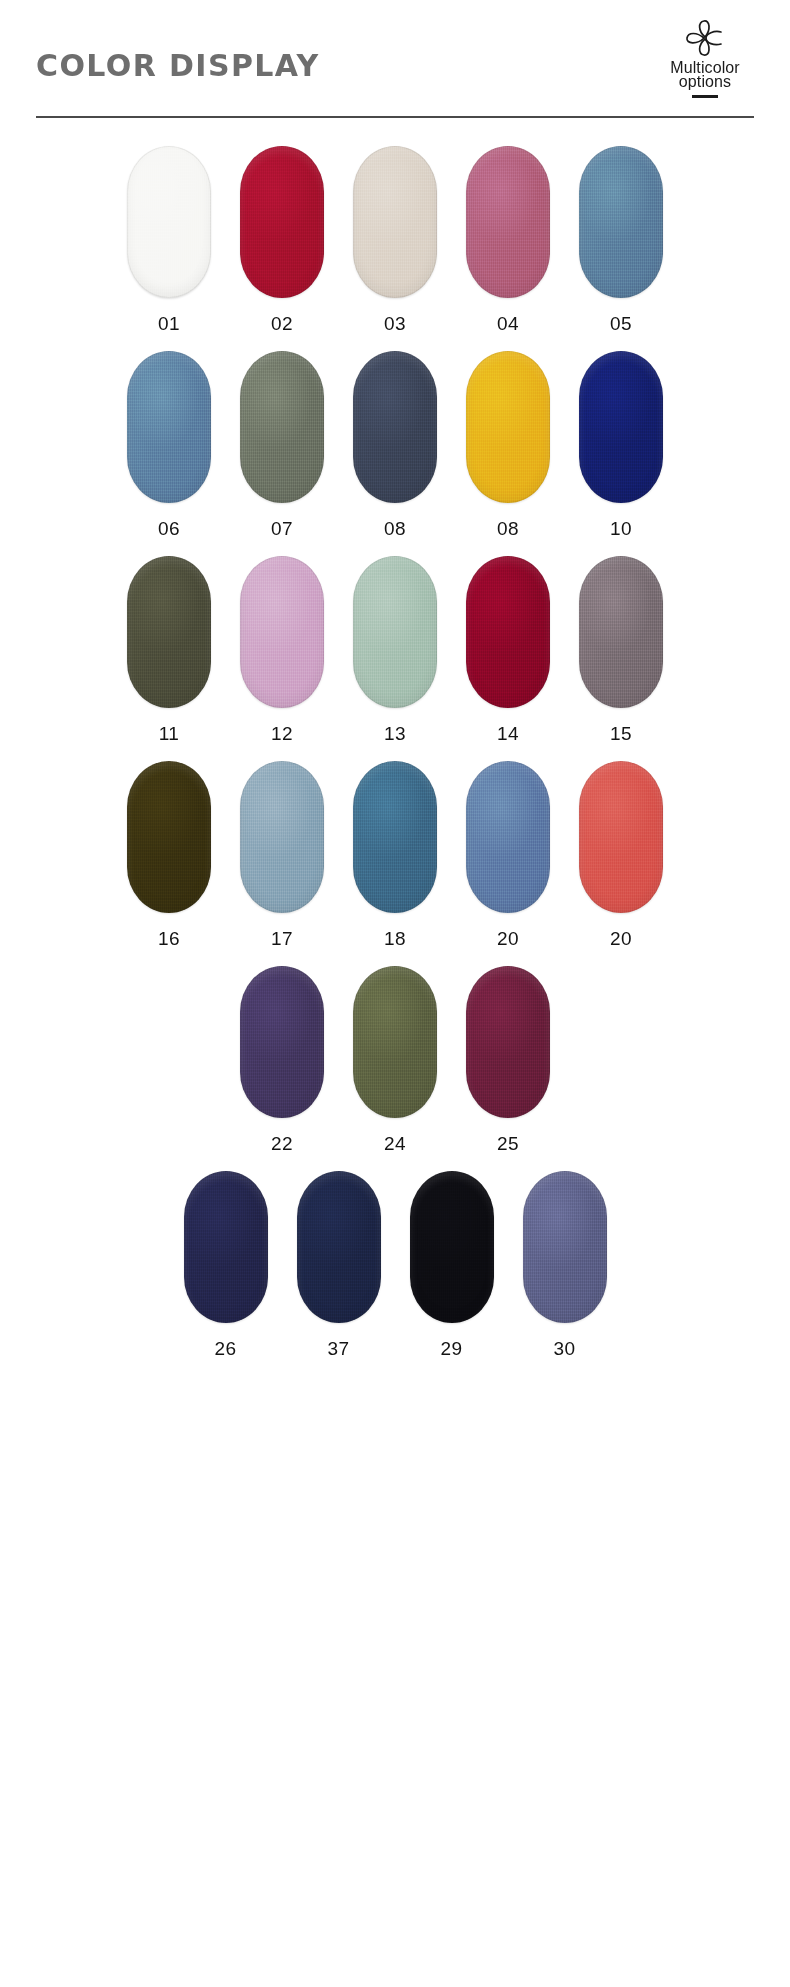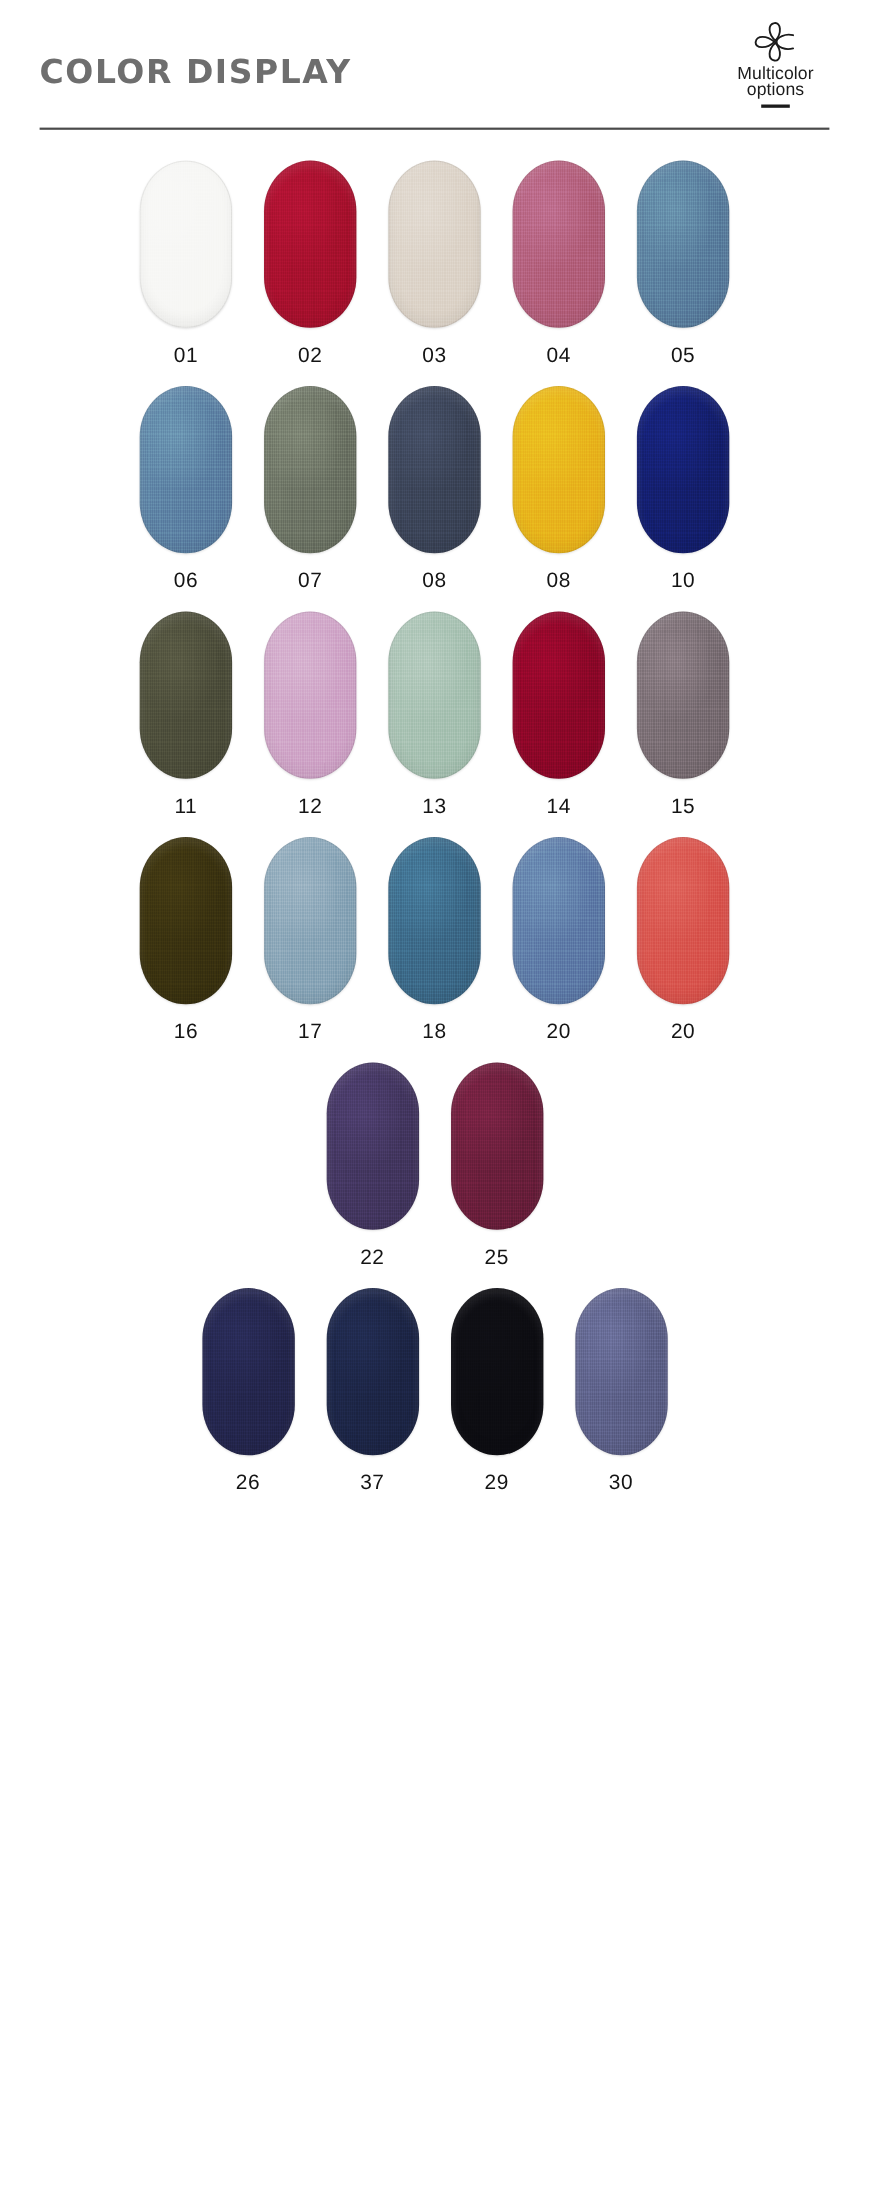--- a/index.html
+++ b/index.html
@@ -276,20 +276,24 @@
           <div class="swatch-chip" style="background: rgb(217, 86, 79);"></div>
           <div class="swatch-label">20</div>
         </div>
       </div>
       <div class="swatch-row">
         <div class="swatch-cell">
           <div class="swatch-chip" style="background: rgb(68, 55, 97);"></div>
           <div class="swatch-label">22</div>
         </div>
         <div class="swatch-cell">
+          <div class="swatch-chip" style="background: rgb(93, 99, 66);"></div>
+          <div class="swatch-label">24</div>
+        </div>
+        <div class="swatch-cell">
           <div class="swatch-chip" style="background: rgb(107, 31, 60);"></div>
           <div class="swatch-label">25</div>
         </div>
       </div>
       <div class="swatch-row">
         <div class="swatch-cell">
           <div class="swatch-chip" style="background: rgb(36, 38, 77);"></div>
           <div class="swatch-label">26</div>
         </div>
         <div class="swatch-cell">

